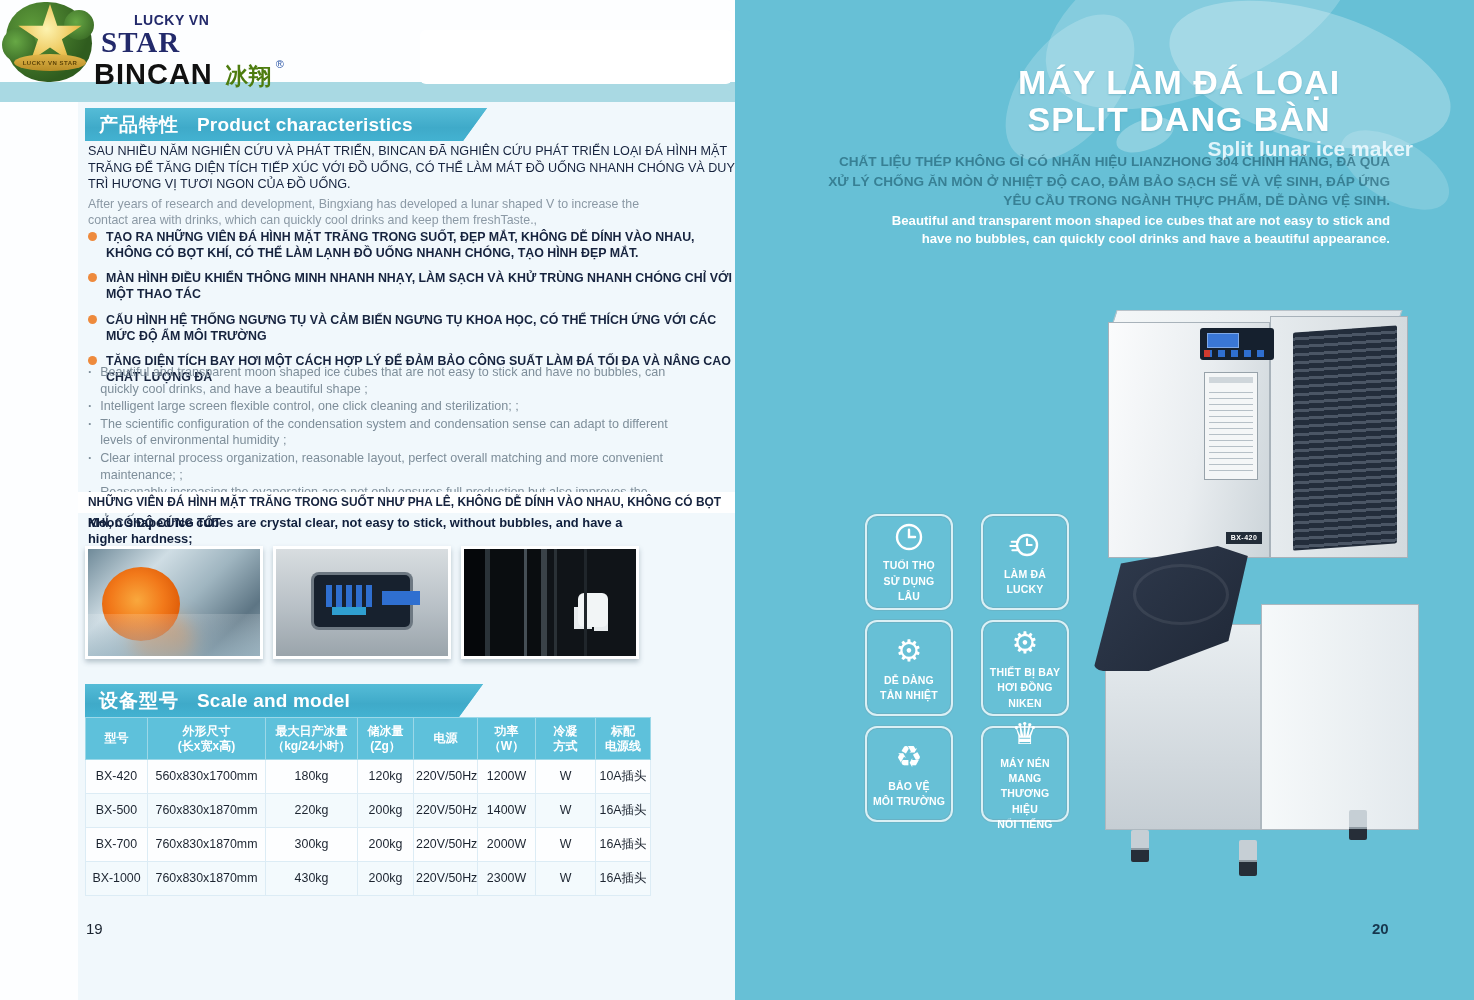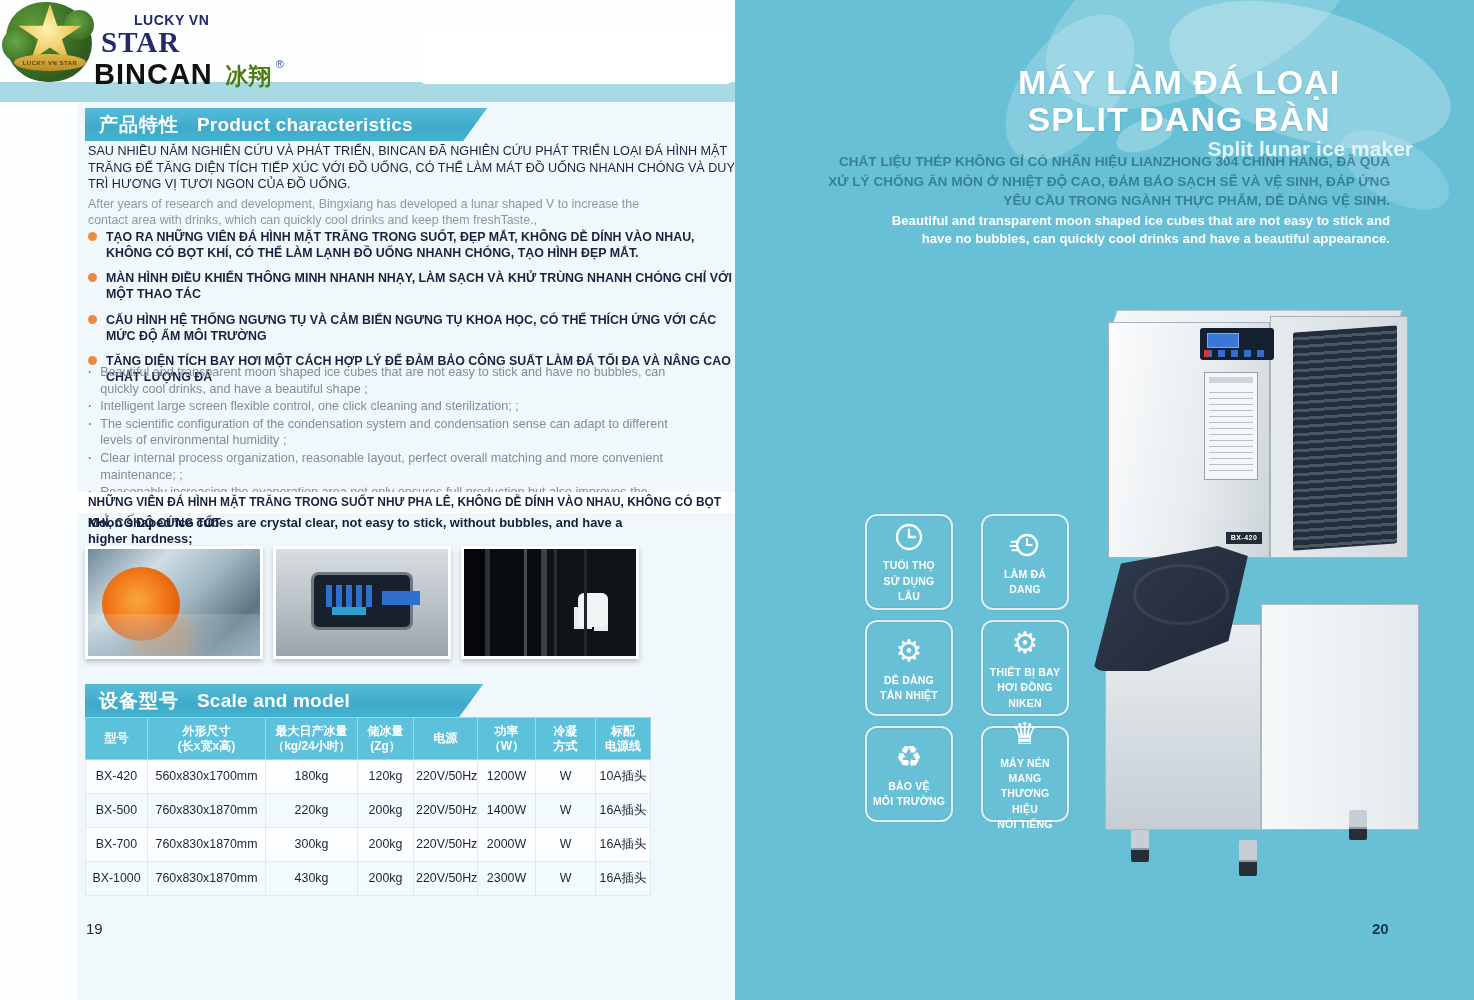--- a/index.html
+++ b/index.html
@@ -348,21 +348,21 @@
       </div>
       <div class="badge">
         <div class="bicon">
           <svg viewBox="0 0 24 24">
               <circle cx="13.5" cy="12" r="7.5" fill="none" stroke="#fff" stroke-width="1.8"></circle>
               <path d="M13.5 7.5V12h3.5" fill="none" stroke="#fff" stroke-width="1.6" stroke-linecap="round"></path>
               <path d="M2 9.5h5M1 12.8h4.5M2.5 16h4" stroke="#fff" stroke-width="1.5" stroke-linecap="round"></path>
             </svg>
         </div>
         <div class="blabel pre">LÀM ĐÁ
-DANG</div>
+LUCKY</div>
       </div>
       <div class="badge">
         <div class="bicon">
             <span>⚙</span>
           </div>
         <div class="blabel pre">DỄ DÀNG
 TẢN NHIỆT</div>
       </div>
       <div class="badge">
         <div class="bicon">

